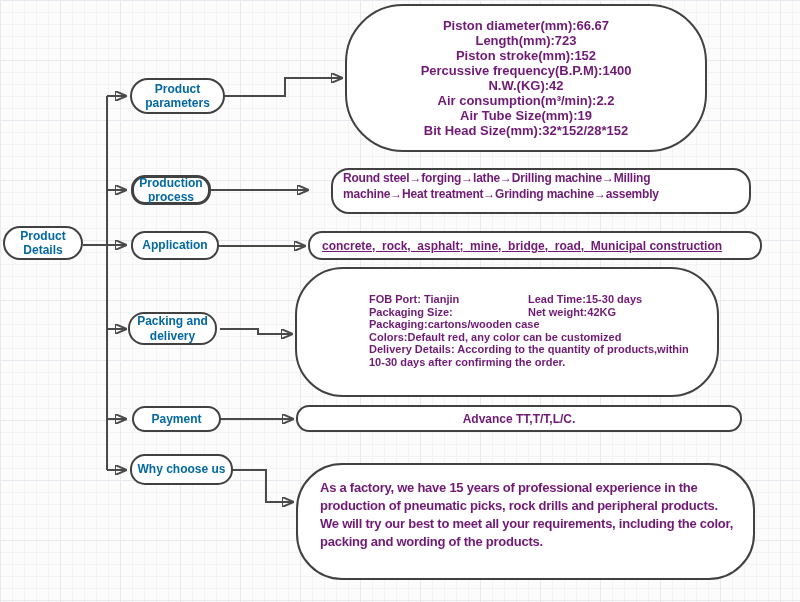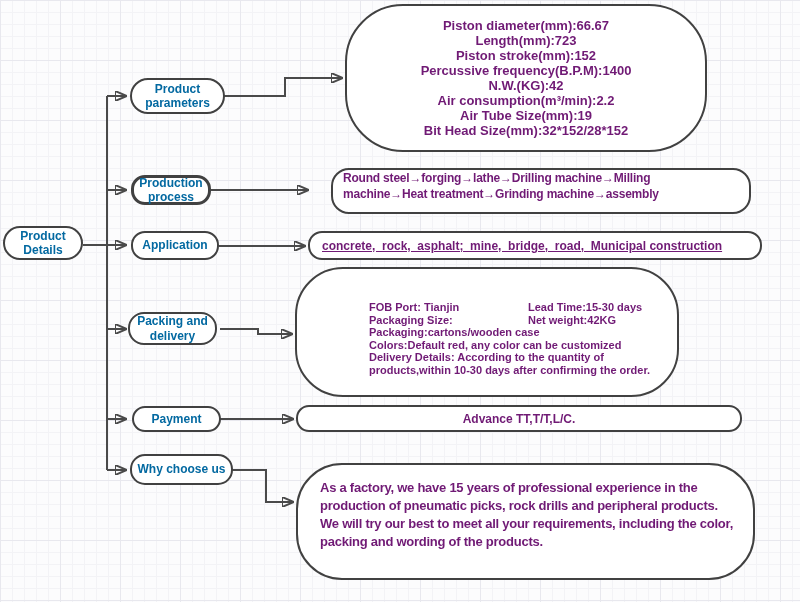--- a/index.html
+++ b/index.html
@@ -43,22 +43,22 @@
   .box-process{
     left:311px;top:168px;width:420px;height:46px;border-radius:18px;
     display:flex;align-items:flex-start;font-size:12px;line-height:16px;
     padding:0 12px 0 10px;letter-spacing:-0.2px;margin-left:20px;
   }
   .box-app{
     left:308px;top:231px;width:454px;height:29px;border-radius:14px;
     display:flex;align-items:center;font-size:12px;padding-left:12px;white-space:pre;text-decoration:underline;
   }
   .box-pack{
-    left:295px;top:267px;width:384px;height:130px;border-radius:48px;
-    font-size:11px;line-height:12.6px;padding:32px 26px 0 72px;
+    left:295px;top:267px;width:424px;height:130px;border-radius:48px;
+    font-size:11px;line-height:12.6px;padding:24px 26px 0 72px;
   }
   .pk-two{display:flex;}
   .pk-two .pk-left{width:159px;flex:none;}
   .box-pay{
     left:296px;top:405px;width:446px;height:27px;border-radius:13px;
     display:flex;align-items:center;justify-content:center;font-size:12px;
   }
   .box-why{
     left:296px;top:463px;width:459px;height:117px;border-radius:46px;
     font-size:13px;line-height:18px;padding:14px 18px 0 22px;letter-spacing:-0.25px;

